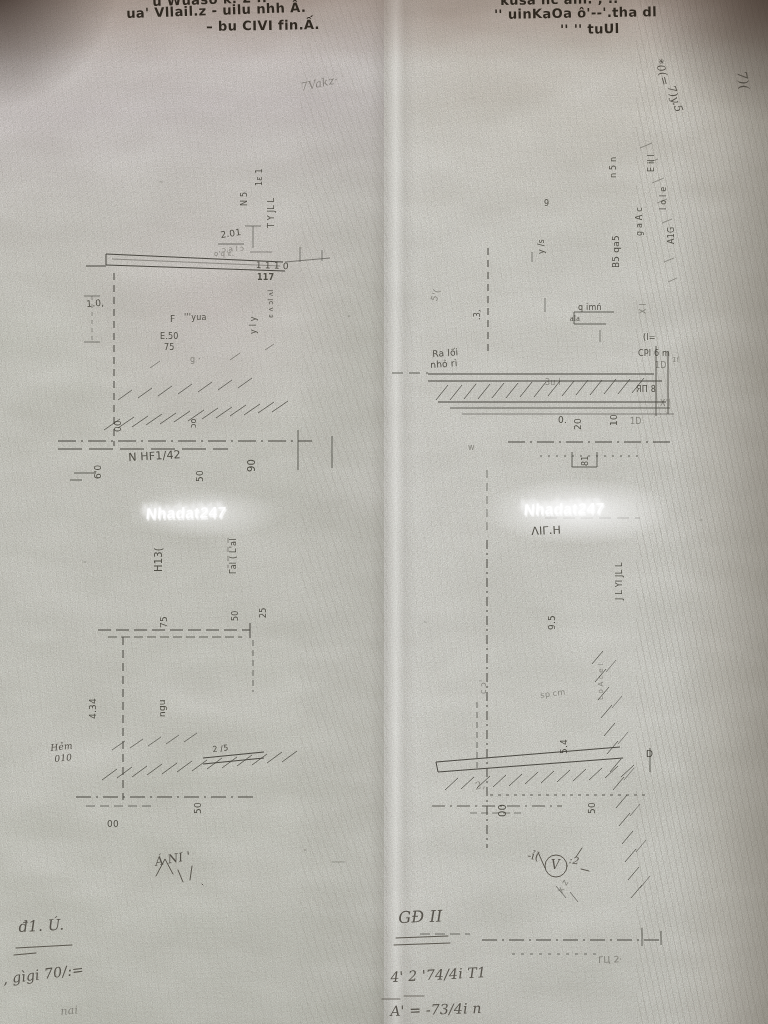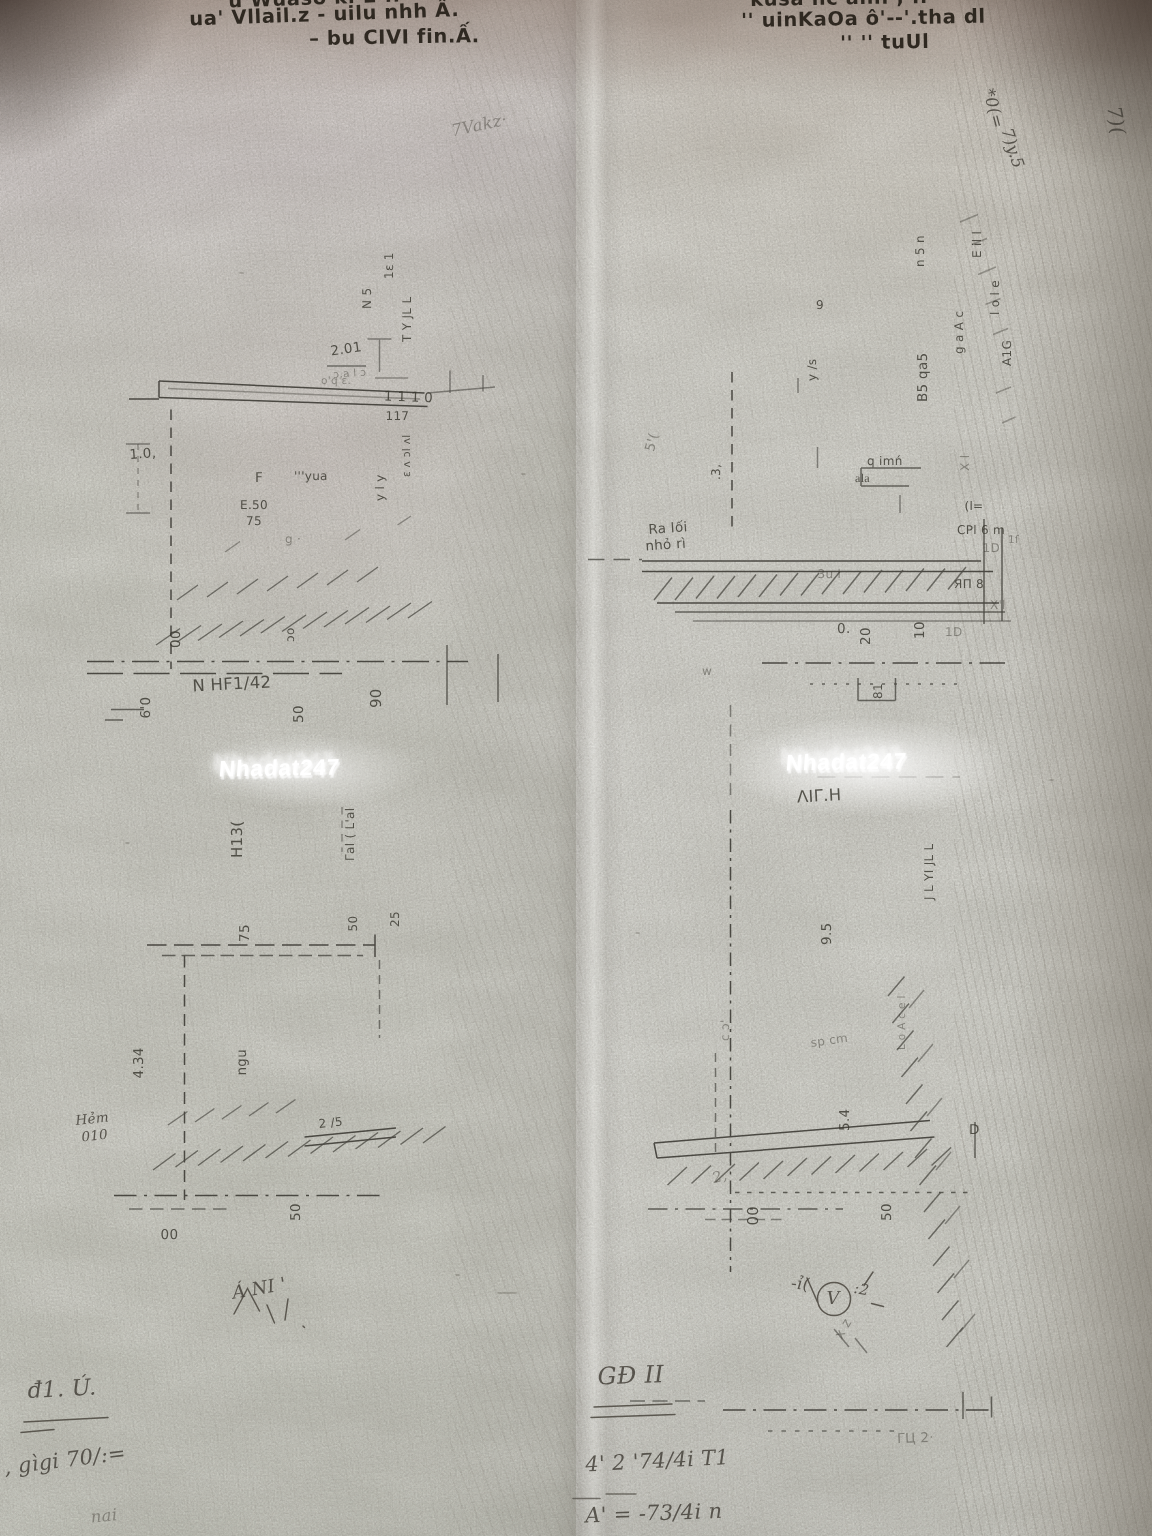--- a/index.html
+++ b/index.html
@@ -191,27 +191,27 @@
       <span class="ann hand faint" style="left: 300px; top: 82px; font-size: 11px; transform: rotate(-12deg);">7Vakz·</span>
       <span class="ann hand" style="left: 664px; top: 58px; font-size: 11px; transform: rotate(75deg);">*0(=</span>
       <span class="ann hand" style="left: 676px; top: 84px; font-size: 11px; transform: rotate(72deg);">7)y.5</span>
       <span class="ann hand" style="left: 748px; top: 70px; font-size: 13px; transform: rotate(80deg);">7)(</span>
       <span class="ann print" style="left: 256px; top: 186px; font-size: 8px; transform: rotate(-90deg);">1ɛ 1</span>
       <span class="ann print" style="left: 268px; top: 228px; font-size: 8px; transform: rotate(-90deg);">T Y JL L</span>
       <span class="ann print" style="left: 241px; top: 206px; font-size: 8px; transform: rotate(-90deg);">N 5</span>
       <span class="ann print" style="left: 220px; top: 231px; font-size: 9px; transform: rotate(-8deg);">2.01</span>
       <span class="ann faint" style="left: 222px; top: 247px; font-size: 7px; transform: rotate(-4deg);">ɔ,a l ɔ</span>
       <span class="ann print" style="left: 256px; top: 261px; font-size: 9px; transform: rotate(2deg);">1 1 1 0</span>
-      <span class="ann print" style="left: 257px; top: 274px; font-size: 8px;">117</span>
+      <span class="ann print" style="left: 257px; top: 274px; font-size: 8px; font-weight: bold;">117</span>
       <span class="ann print" style="left: 268px; top: 318px; font-size: 7px; transform: rotate(-90deg);">ɛ ʌ ɔl ʌl</span>
       <span class="ann print" style="left: 250px; top: 334px; font-size: 8px; transform: rotate(-90deg);">y l y</span>
       <span class="ann faint" style="left: 214px; top: 251px; font-size: 7px;">o'q ɛ.</span>
       <span class="ann print" style="left: 86px; top: 300px; font-size: 9px; transform: rotate(-4deg);">1.0,</span>
       <span class="ann print" style="left: 170px; top: 315px; font-size: 9px;">F</span>
-      <span class="ann print" style="left: 196px; top: 314px; font-size: 8px;">'''yua</span>
+      <span class="ann print" style="left: 184px; top: 314px; font-size: 8px;">'''yua</span>
       <span class="ann print" style="left: 160px; top: 333px; font-size: 8px;">E.50</span>
       <span class="ann print" style="left: 164px; top: 344px; font-size: 8px;">75</span>
       <span class="ann faint" style="left: 190px; top: 356px; font-size: 8px;">g ·</span>
       <span class="ann print" style="left: 114px; top: 432px; font-size: 9px; transform: rotate(-90deg);">00</span>
       <span class="ann print" style="left: 190px; top: 428px; font-size: 8px; transform: rotate(-90deg);">ɔo</span>
       <span class="ann print" style="left: 94px; top: 479px; font-size: 9px; transform: rotate(-90deg);">6'0</span>
       <span class="ann print" style="left: 128px; top: 452px; font-size: 11px; transform: rotate(-3deg);">N HF1/42</span>
       <span class="ann print" style="left: 196px; top: 482px; font-size: 9px; transform: rotate(-90deg);">50</span>
       <span class="ann print" style="left: 247px; top: 472px; font-size: 10px; transform: rotate(-90deg);">90</span>
       <span class="ann print" style="left: 230px; top: 574px; font-size: 8px; transform: rotate(-90deg);">Γal ( L'al</span>

